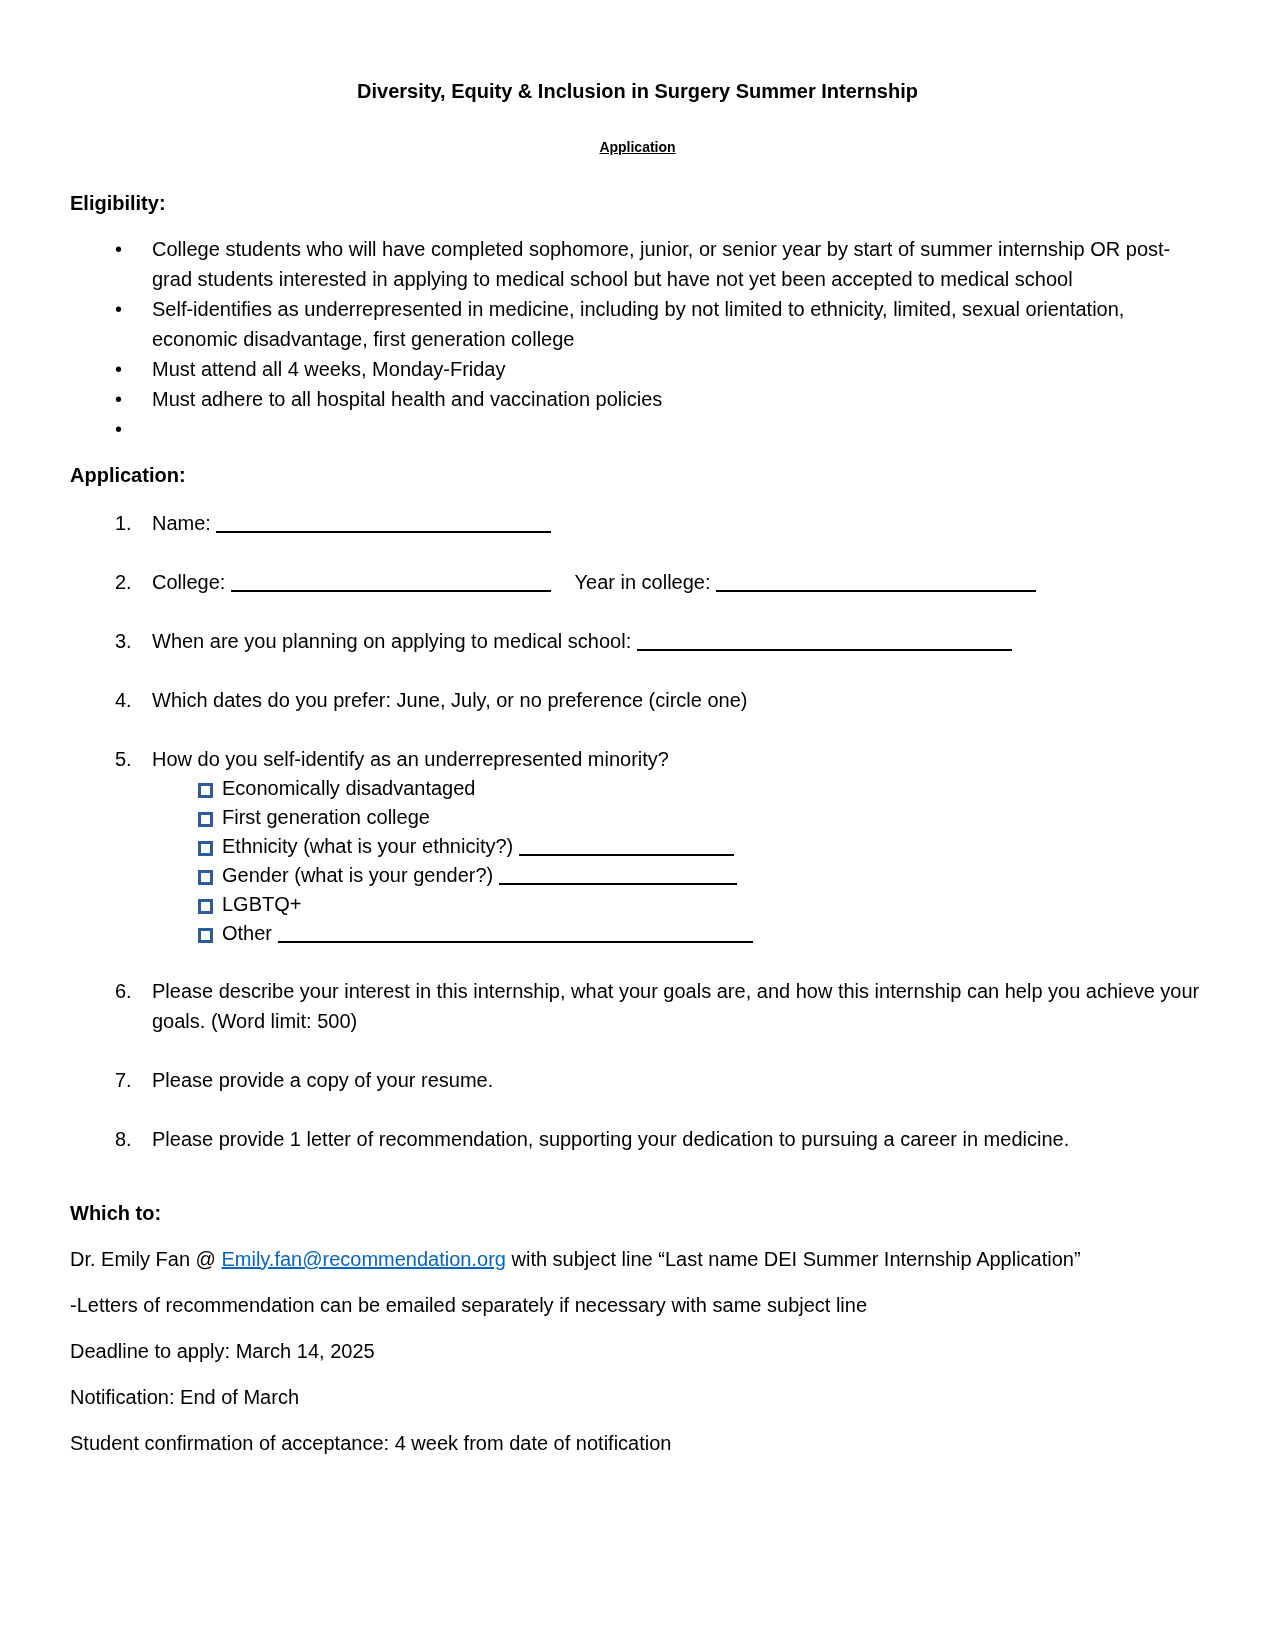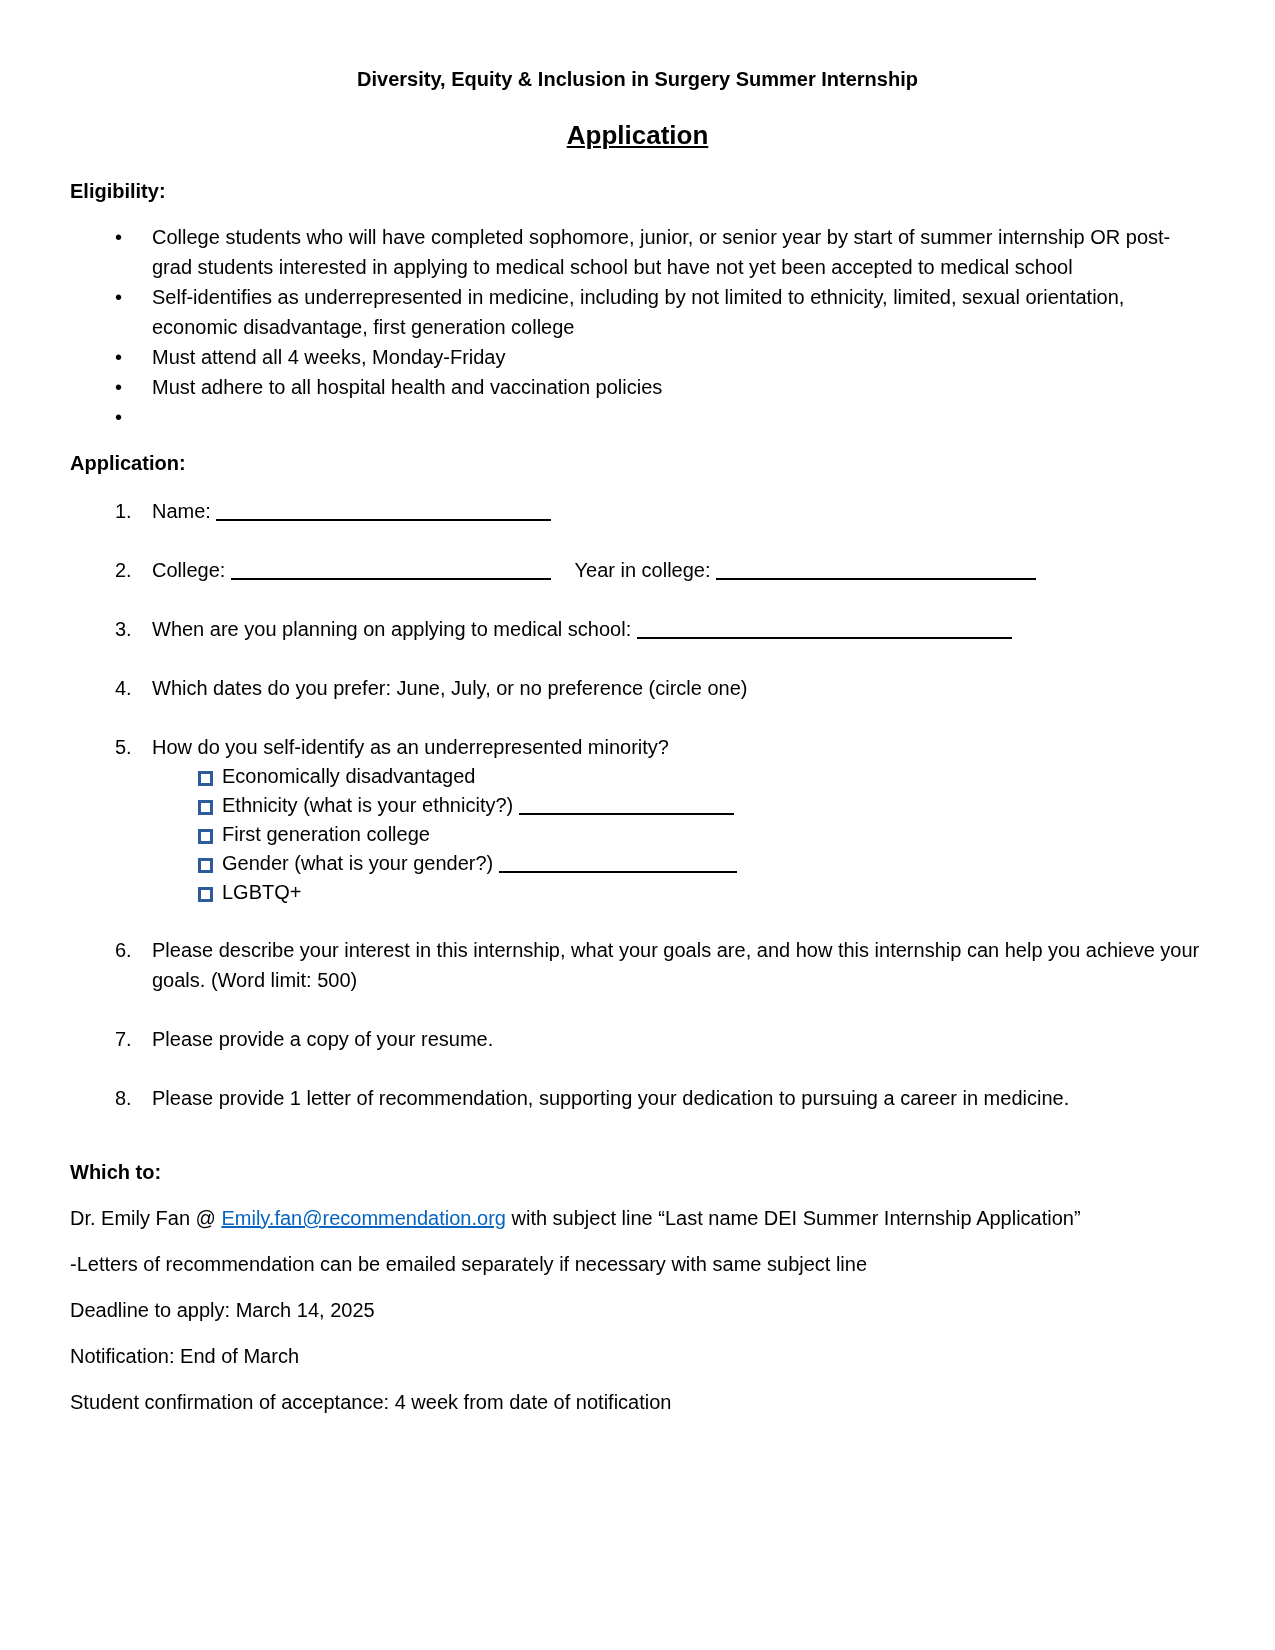--- a/index.html
+++ b/index.html
@@ -2,29 +2,29 @@
 <html><head>
 <meta charset="utf-8">
 <style>
   * { margin: 0; padding: 0; box-sizing: border-box; }
   html, body { background: #ffffff; }
   body { font-family: "Liberation Sans", "DejaVu Sans", sans-serif; color: #000000; }
   .page {
     position: relative;
     width: 1275px;
     height: 1614px;
-    margin: 0 auto;
+    margin: 12px auto;
     background: #ffffff;
     padding: 64px 70px 0 70px;
     overflow: hidden;
     font-size: 20px;
     line-height: 30px;
   }
   .title { text-align: center; font-size: 20px; font-weight: 700; }
-  .subtitle { text-align: center; font-size: 26px; font-weight: 700; text-decoration: underline; margin-top: 26px; }
+  .subtitle { text-align: center; font-size: 14px; font-weight: 700; text-decoration: underline; margin-top: 26px; }
   .section-heading { font-weight: 700; margin-top: 26px; }
   .bullet-list { margin-top: 16px; list-style: none; }
   .bullet-list li { display: flex; padding-left: 45px; }
   .bullet-marker { flex: 0 0 37px; }
   .app-heading { margin-top: 16px; }
   .q { display: flex; padding-left: 45px; margin-top: 29px; }
   .q.first { margin-top: 18px; }
   .q.gap-lg { margin-top: 28px; }
   .qnum { flex: 0 0 37px; }
   .qbody { flex: 1; }
@@ -125,30 +125,33 @@
   <div class="q">
     <span class="qnum">5.</span>
     <span class="qbody">How do you self-identify as an underrepresented minority?</span>
   </div>
 
   <div class="options">
     <div class="opt">
       <span class="checkbox"></span><span>Economically disadvantaged</span>
     </div>
     <div class="opt">
-      <span class="checkbox"></span><span>Ethnicity (what is your ethnicity?)</span> <span class="blank w215"></span>
+      <span class="checkbox"></span><span>First generation college</span>
     </div>
     <div class="opt">
-      <span class="checkbox"></span><span>First generation college</span>
+      <span class="checkbox"></span><span>Ethnicity (what is your ethnicity?)</span> <span class="blank w215"></span>
     </div>
     <div class="opt">
       <span class="checkbox"></span><span>Gender (what is your gender?)</span> <span class="blank w238"></span>
     </div>
     <div class="opt">
       <span class="checkbox"></span><span>LGBTQ+</span>
+    </div>
+    <div class="opt">
+      <span class="checkbox"></span><span>Other</span> <span class="blank w475"></span>
     </div>
   </div>
 
   <div class="q gap-lg">
     <span class="qnum">6.</span>
     <span class="qbody">Please describe your interest in this internship, what your goals are, and how this internship can help you achieve your goals. (Word limit: 500)</span>
   </div>
 
   <div class="q">
     <span class="qnum">7.</span>

